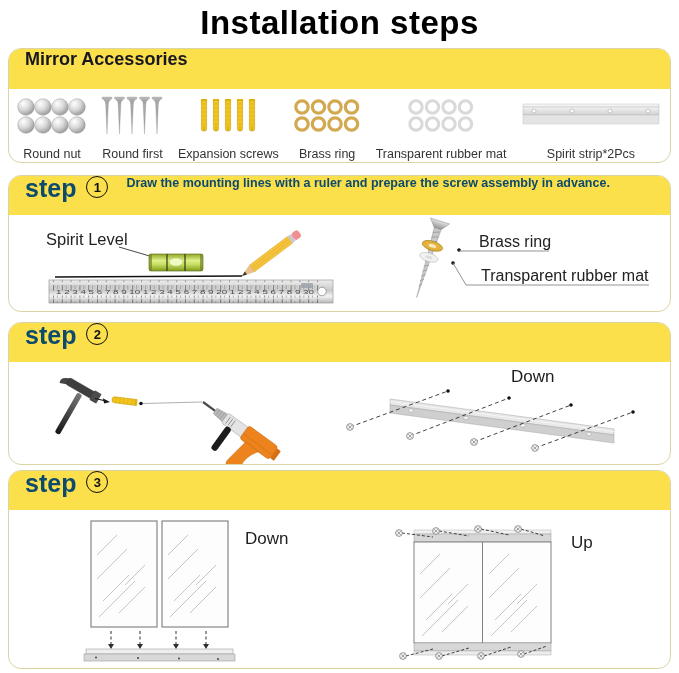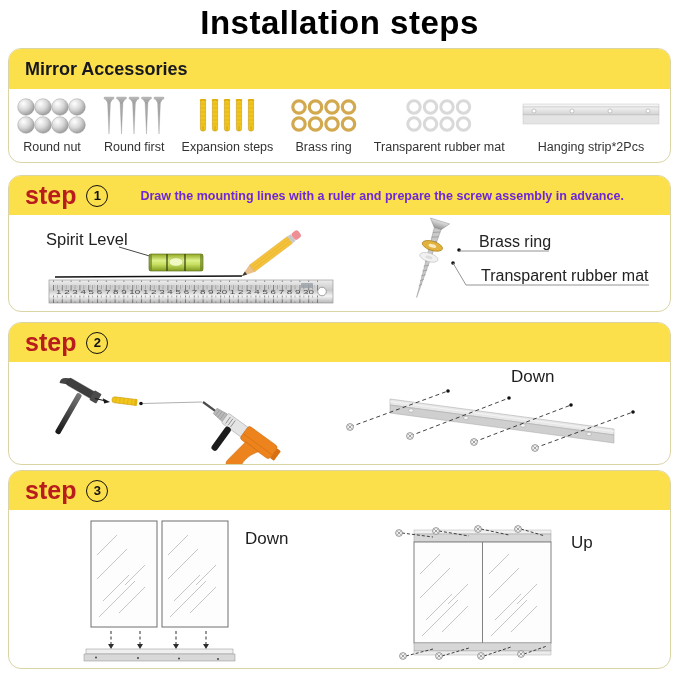--- a/index.html
+++ b/index.html
@@ -6,33 +6,33 @@
   .page{position:relative;width:679px;height:673px;background:#fff;overflow:hidden;
         font-family:"Liberation Sans",sans-serif}
   .title{position:absolute;top:0;left:0;width:100%;text-align:center;
          font-size:33px;font-weight:bold;color:#000;line-height:46px;letter-spacing:.5px}
   .panel{position:absolute;left:8px;width:663px;border:1px solid #DBD4A4;border-radius:13px;
          background:#fff;overflow:hidden;box-sizing:border-box;display:flex;flex-direction:column}
   #acc{top:48px;height:115px}
   #s1{top:175px;height:137px}
   #s2{top:322px;height:143px}
   #s3{top:470px;height:199px}
-  .hd{background:#FBDF4B;display:flex;align-items:center;padding:0 16px;flex:0 0 39px}
+  .hd{background:#FBDF4B;display:flex;padding:0 16px;flex:0 0 39px}
   #acc .hd{flex-basis:40px}
   .hd-title{font-size:18px;font-weight:bold;color:#17181F}
-  .step-word{font-size:25px;font-weight:bold;color:#b91c1c;line-height:1}
+  .step-word{font-size:25px;font-weight:bold;color:#0c4a6e;line-height:1}
   .step-num{width:20px;height:20px;border:1.6px solid #111;border-radius:50%;flex:0 0 auto;
             display:flex;align-items:center;justify-content:center;font-size:13px;font-weight:600;
             color:#111;margin:0 12px 0 10px}
-  .step-desc{font-size:12.5px;font-weight:bold;color:#6d28d9;margin-left:20px;white-space:nowrap}
+  .step-desc{font-size:12.5px;font-weight:bold;color:#0c4a6e;margin-left:6px;white-space:nowrap}
   .bd{position:relative;flex:1}
   .ill{position:absolute;left:0;top:0}
   .acc-row{display:flex;justify-content:space-between;align-items:flex-start;padding:7px 8px 0}
   .acc-item{display:flex;flex-direction:column;align-items:center}
-  .acc-label{font-size:12.5px;color:#333;white-space:nowrap;margin-top:4px}
+  .acc-label{font-size:12.5px;color:#333;white-space:nowrap;margin-top:11px}
   svg{display:block}
   svg text{font-family:"Liberation Sans",sans-serif}
 </style>
 </head>
 <body>
 
 <svg width="0" height="0" style="position:absolute" aria-hidden="true">
   <defs>
     <radialGradient id="nutG" cx="35%" cy="30%" r="75%">
       <stop offset="0%" stop-color="#ffffff"></stop>
@@ -171,21 +171,21 @@
                   <line x1="0" y1="30" x2="0" y2="34.5" stroke="#B8900A" stroke-width="0.6"></line>
                 </g>
               <g transform="translate(56,0)">
                   <rect x="-3.2" y="3" width="6.4" height="2.5" rx="1" fill="#E6B512"></rect>
                   <rect x="-2.6" y="4" width="5.2" height="31" rx="2" fill="#F2C51D" stroke="#B8900A" stroke-width="0.5"></rect>
                   <path d="M-2.6,8 h5.2 M-2.6,12 h5.2 M-2.6,16 h5.2 M-2.6,20 h5.2 M-2.6,24 h5.2 M-2.6,28 h5.2" stroke="#D9A90E" stroke-width="0.5"></path>
                   <line x1="0" y1="30" x2="0" y2="34.5" stroke="#B8900A" stroke-width="0.6"></line>
                 </g>
             </g>
           </svg>
-          <span class="acc-label">Expansion steps</span>
+          <span class="acc-label">Expansion screws</span>
         </div>
 
         <div class="acc-item">
           <svg width="70" height="40" viewBox="0 0 70 40">
             <g fill="none" stroke="#D2A94E" stroke-width="3.2">
               <circle cx="10" cy="11" r="6.2"></circle>
                 <circle cx="26.5" cy="11" r="6.2"></circle>
                 <circle cx="43" cy="11" r="6.2"></circle>
                 <circle cx="59.5" cy="11" r="6.2"></circle>
               <circle cx="10" cy="28" r="6.2"></circle>
@@ -218,21 +218,21 @@
             <rect x="3" y="8" width="136" height="3" fill="#f4f4f4" stroke="#bbb" stroke-width="0.4"></rect>
             <rect x="3" y="11" width="136" height="8" fill="url(#stripG)" stroke="#b0b0b0" stroke-width="0.4"></rect>
             <rect x="3" y="19" width="136" height="9" fill="#e4e4e4" stroke="#bcbcbc" stroke-width="0.4"></rect>
             <g fill="#fff" stroke="#999" stroke-width="0.5">
               <circle cx="14" cy="15" r="2"></circle>
                 <circle cx="52" cy="15" r="2"></circle>
                 <circle cx="90" cy="15" r="2"></circle>
                 <circle cx="128" cy="15" r="2"></circle>
             </g>
           </svg>
-          <span class="acc-label">Hanging strip*2Pcs</span>
+          <span class="acc-label">Spirit strip*2Pcs</span>
         </div>
 
       </div>
     </div>
   </div>
 
   <div class="panel" id="s1">
     <div class="hd">
       <span class="step-word">step</span>
       <span class="step-num">1</span>

